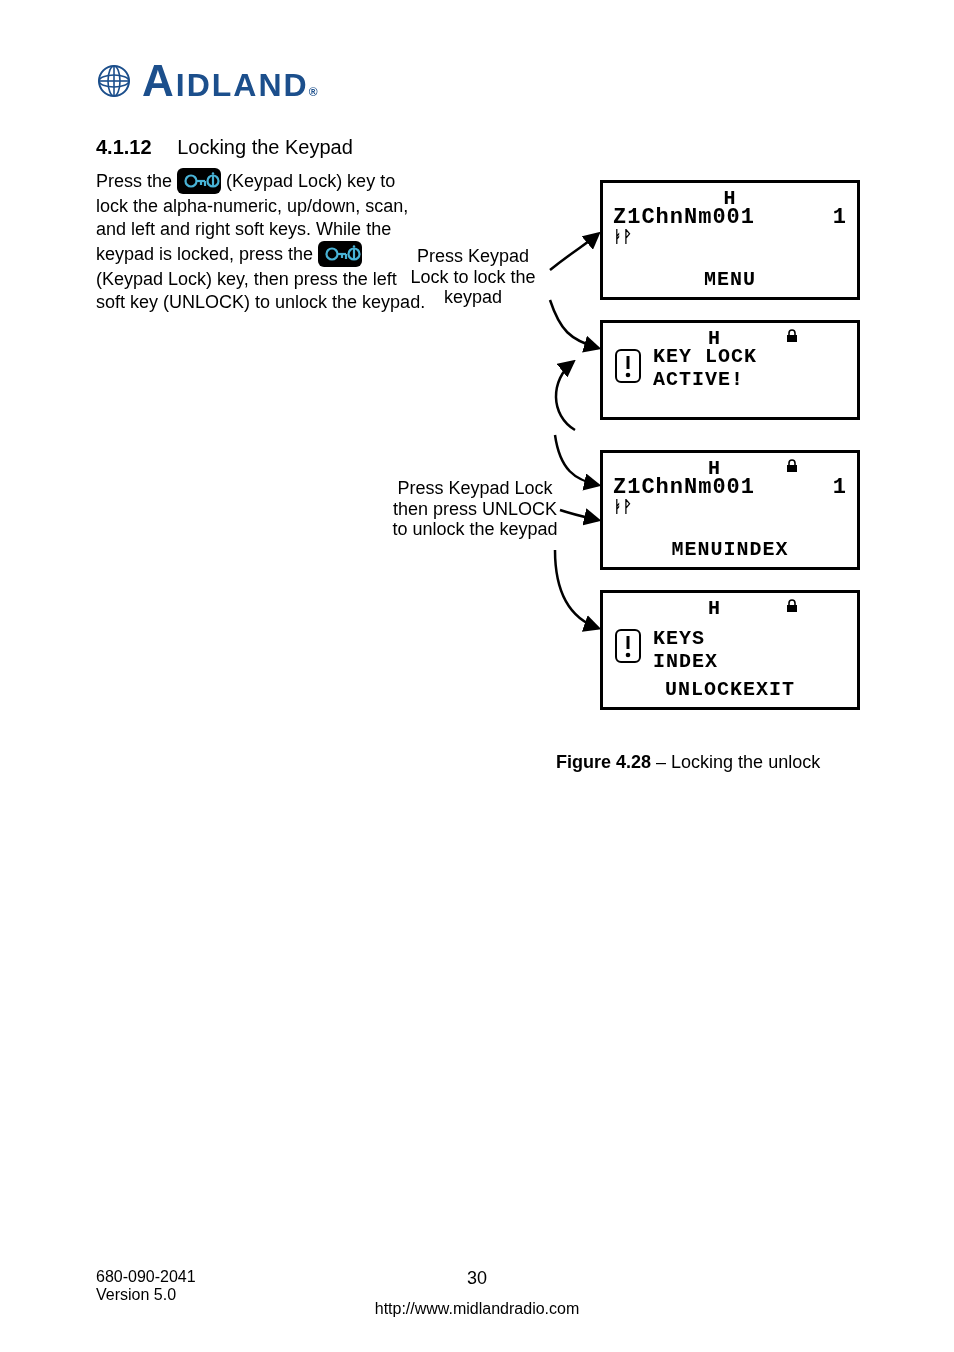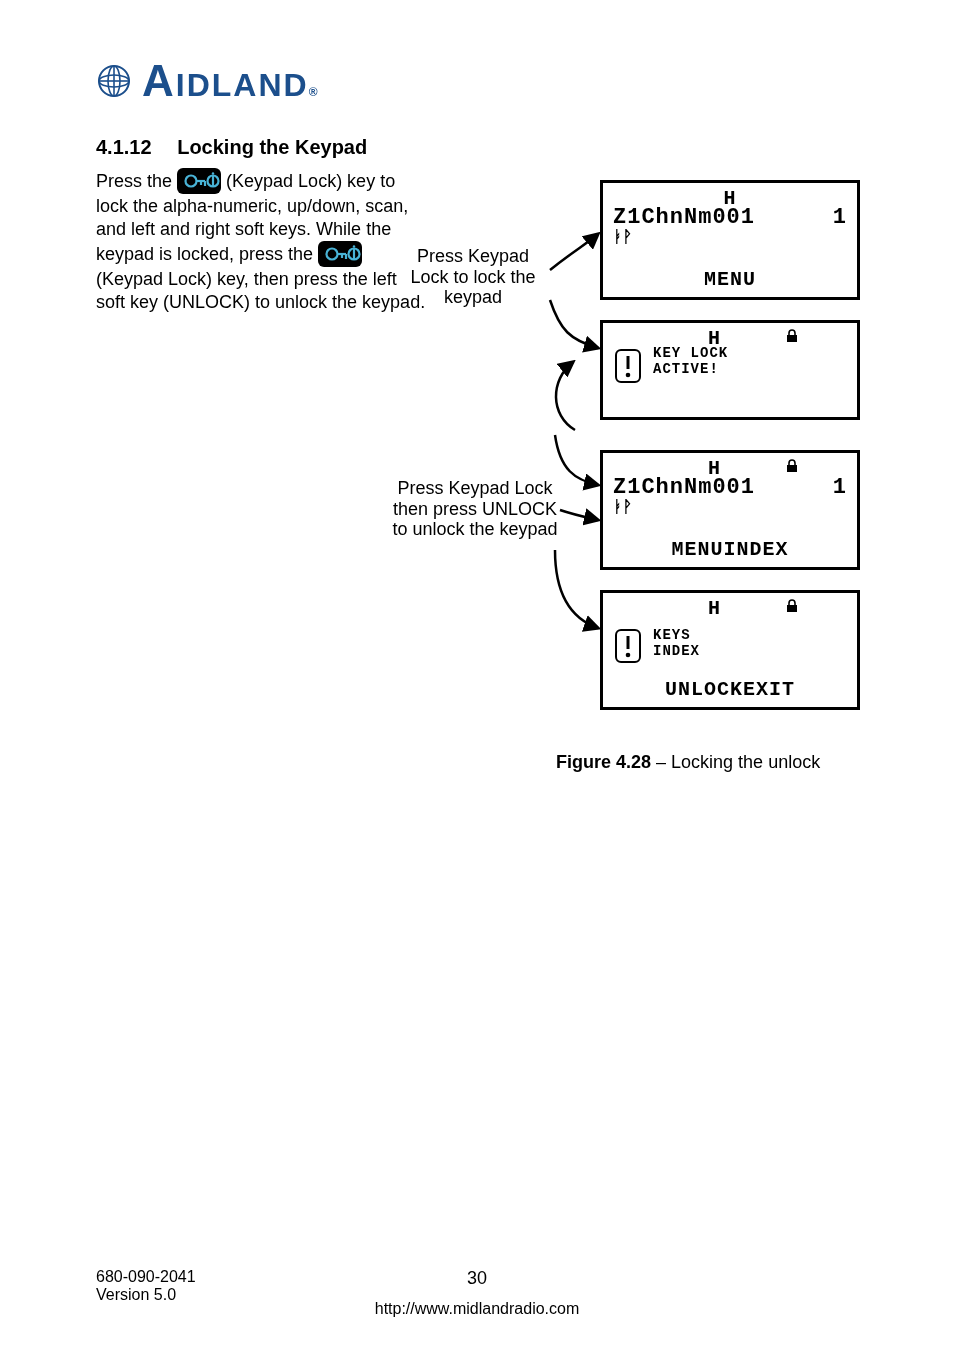--- a/index.html
+++ b/index.html
@@ -14,21 +14,21 @@
   
   .brand { display:flex; align-items:center; gap:10px; margin-bottom:30px; }
   .globe { width:36px; height:36px; }
   .wordmark { font-family:Arial, Helvetica, sans-serif; font-weight:900; font-size:32px;
     letter-spacing:2px; color:var(--accent); display:flex; align-items:baseline; }
   .wordmark .bigA { font-size:44px; font-weight:900; }
   .reg { font-size:12px; vertical-align:super; }
 
   
   .sec-num { font-weight:700; margin-right:20px; }
-  .sec-title { font-weight:700; }
+  .sec-title { font-weight:400; }
   h2 { font-size:20px; margin:24px 0 10px 0; }
 
   
   .left-col { width:330px; font-size:18px; line-height:1.3; }
   .key-icon {
     display:inline-flex; align-items:center; justify-content:center;
     background:#000; border-radius:6px; width:44px; height:26px;
     vertical-align:middle; position:relative; top:-1px;
   }
   .key-icon svg{display:block}
@@ -43,21 +43,21 @@
     font-family:"Courier New", monospace; font-weight:700;
     letter-spacing:1px;
   }
   .screen .h { position:absolute; top:4px; left:50%; transform:translateX(-50%); font-size:20px; }
   .screen .lock-ic { position:absolute; top:6px; right:58px; }
   .screen .line1 { position:absolute; top:22px; left:10px; right:10px; font-size:22px; display:flex; justify-content:space-between; }
   .screen .antenna { position:absolute; top:46px; left:10px; font-size:16px; letter-spacing:0; }
   .screen .soft { position:absolute; bottom:6px; left:10px; right:10px; display:flex; justify-content:center; font-size:20px; }
 
   .msg-screen .warn { position:absolute; left:10px; top:24px; }
-  .msg-screen .msg { position:absolute; left:50px; top:22px; font-size:14px; line-height:1.15; }
+  .msg-screen .msg { position:absolute; left:50px; top:22px; font-size:20px; line-height:1.15; }
 
   
   .callout { position:absolute; text-align:center; font-size:18px; line-height:1.15; }
 
   
   .arrows { position:absolute; inset:0; pointer-events:none; }
 
   
   .caption { position:absolute; top:752px; left:556px; font-size:18px; }
   .caption b { font-weight:700; }

